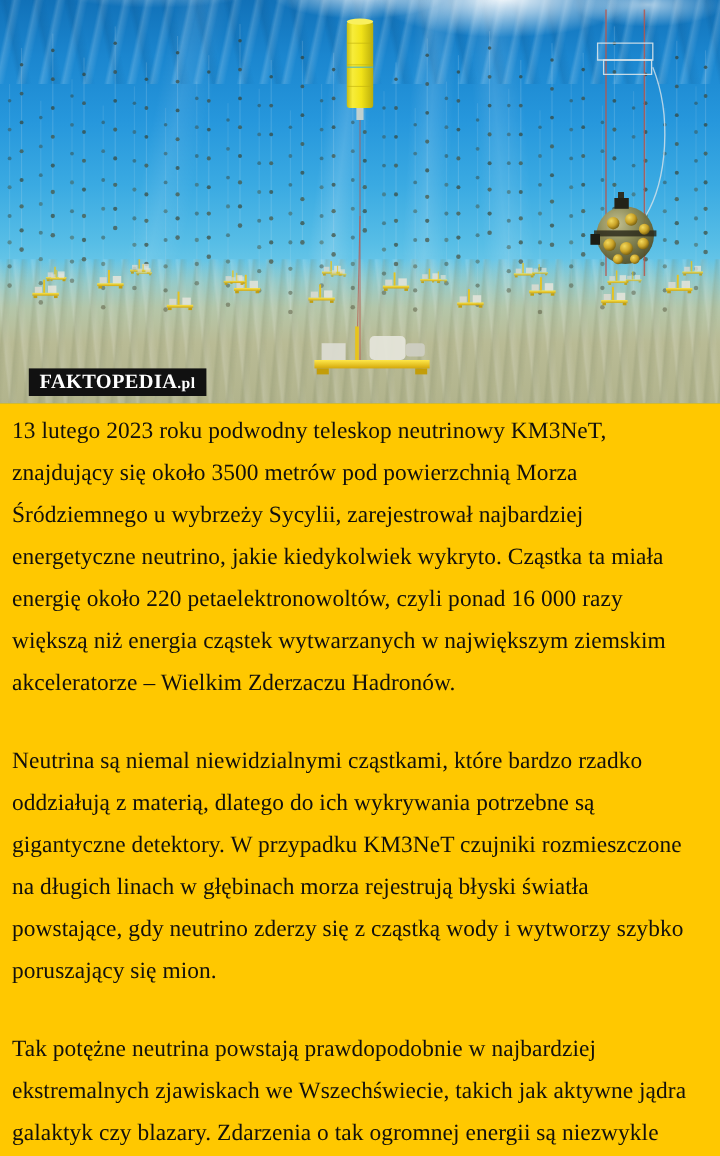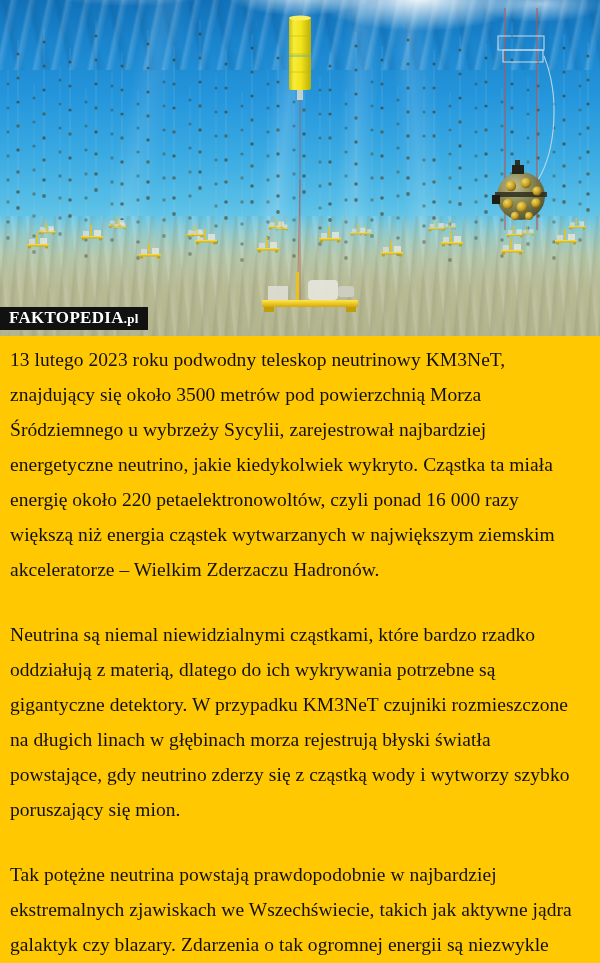--- a/index.html
+++ b/index.html
@@ -114,21 +114,21 @@
   .scene-svg {
     position: absolute;
     inset: 0;
     width: 600px;
     height: 336px;
   }
 
   
   .watermark {
     position: absolute;
-    left: 0;
+    left: 24px;
     bottom: 6px;
     background: #111111;
     color: #ffffff;
     padding: 2px 9px 3px 9px;
     font-family: "Liberation Serif", "DejaVu Serif", serif;
     font-weight: bold;
     font-size: 17px;
     letter-spacing: .3px;
     line-height: 1.05;
     white-space: nowrap;

